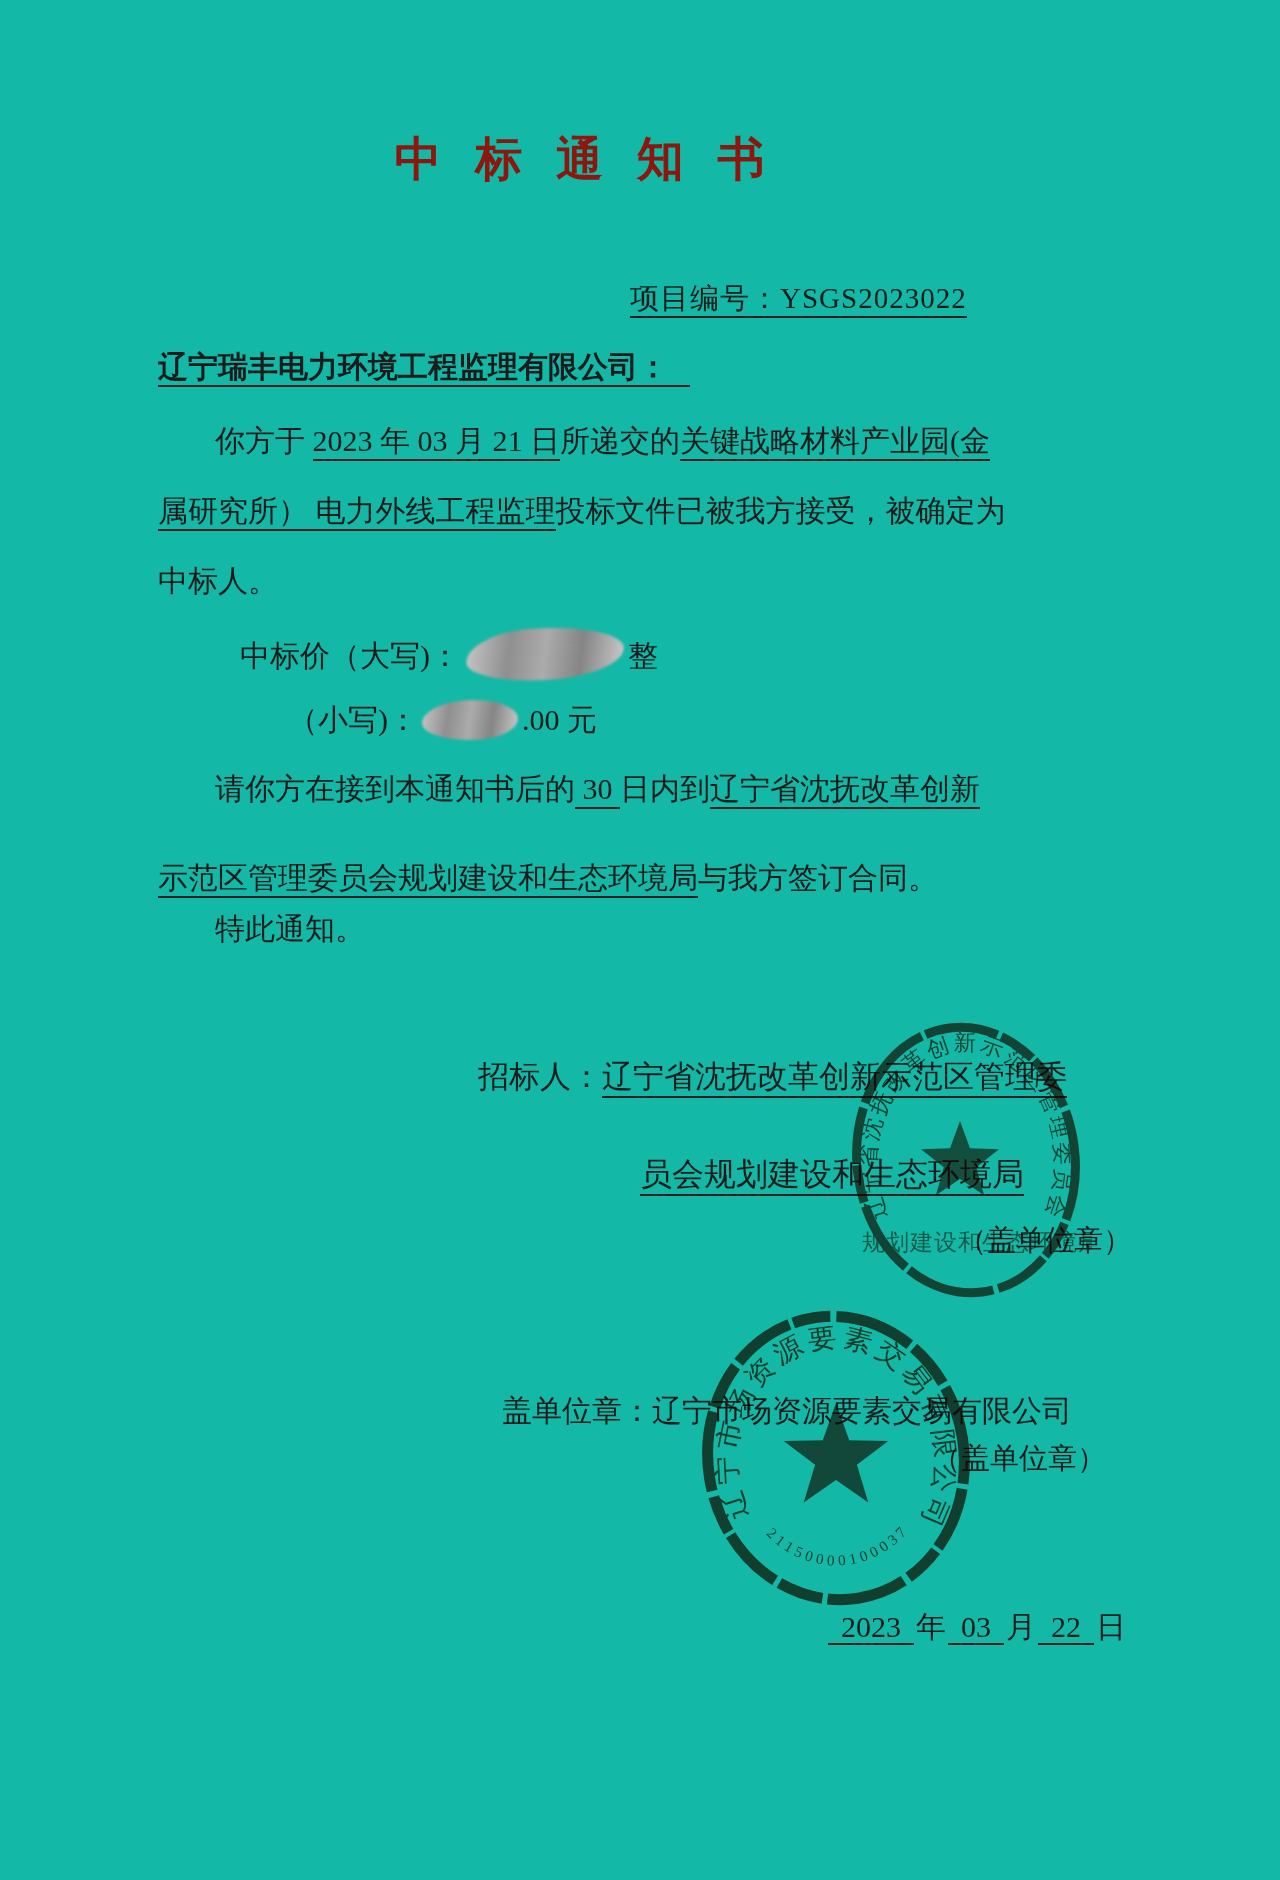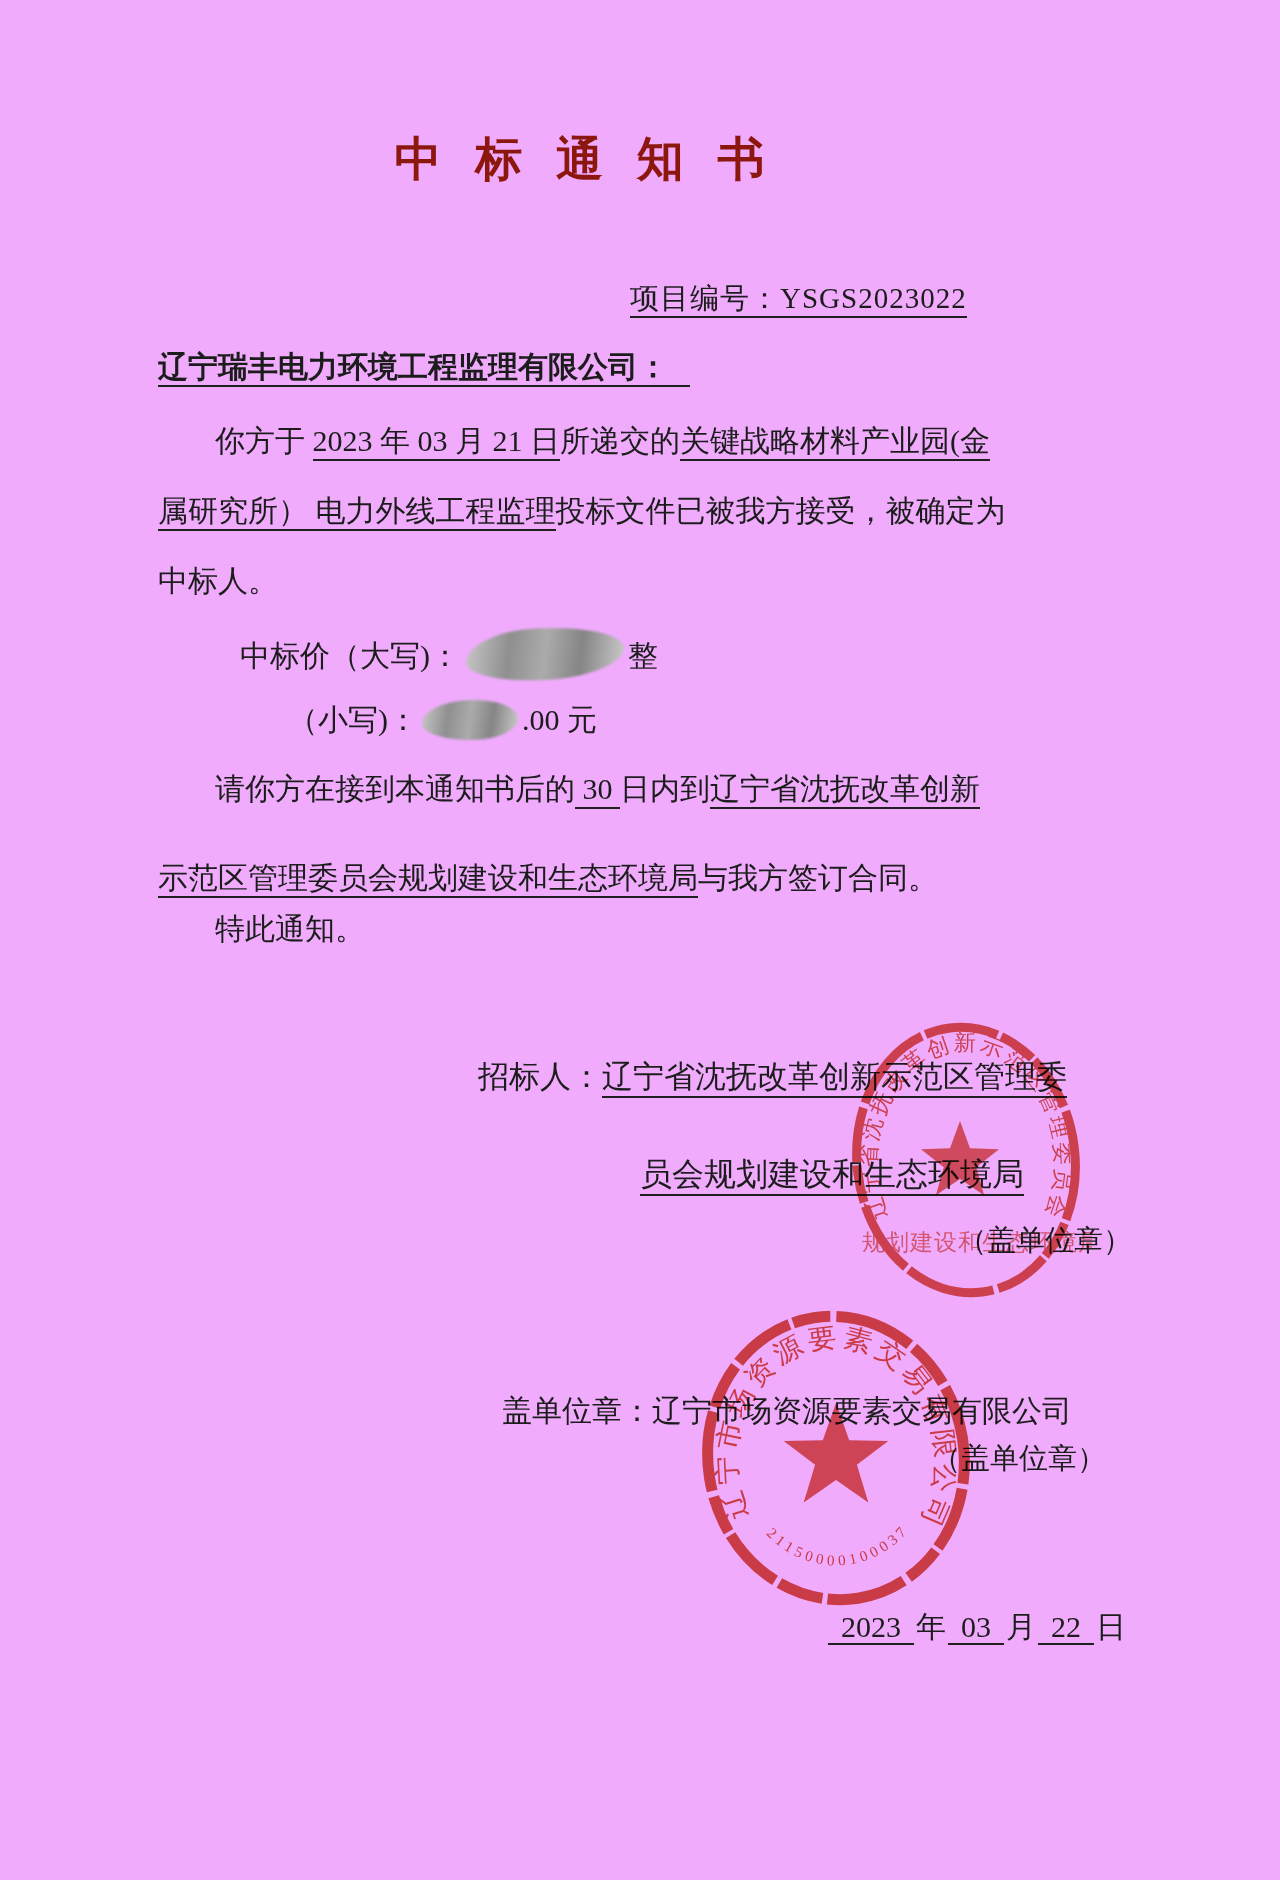--- a/index.html
+++ b/index.html
@@ -1,17 +1,17 @@
 <!DOCTYPE html>
 <html><head>
 <meta charset="utf-8">
 <style>
   html,body{margin:0;padding:0;background:#ffffff;}
   .page{
-    position:relative;width:1280px;height:1880px;background:#f0abfc;
+    position:relative;width:1280px;height:1880px;background:#14b8a6;
     font-family:"Liberation Serif","DejaVu Serif",serif;color:#1c1c1c;overflow:hidden;
   }
   .line{position:absolute;white-space:nowrap;font-size:30px;line-height:1.25;}
   .u{border-bottom:2px solid #1f1f1f;padding-bottom:2px;}
   .title{
     position:absolute;top:128px;left:0;width:1170px;text-align:center;
     font-size:47px;font-weight:700;letter-spacing:11px;color:#8c170e;
   }
   .project{top:280px;left:630px;font-size:29px;font-weight:500;letter-spacing:1px;}
   .recipient{top:348px;left:158px;font-weight:700;}

